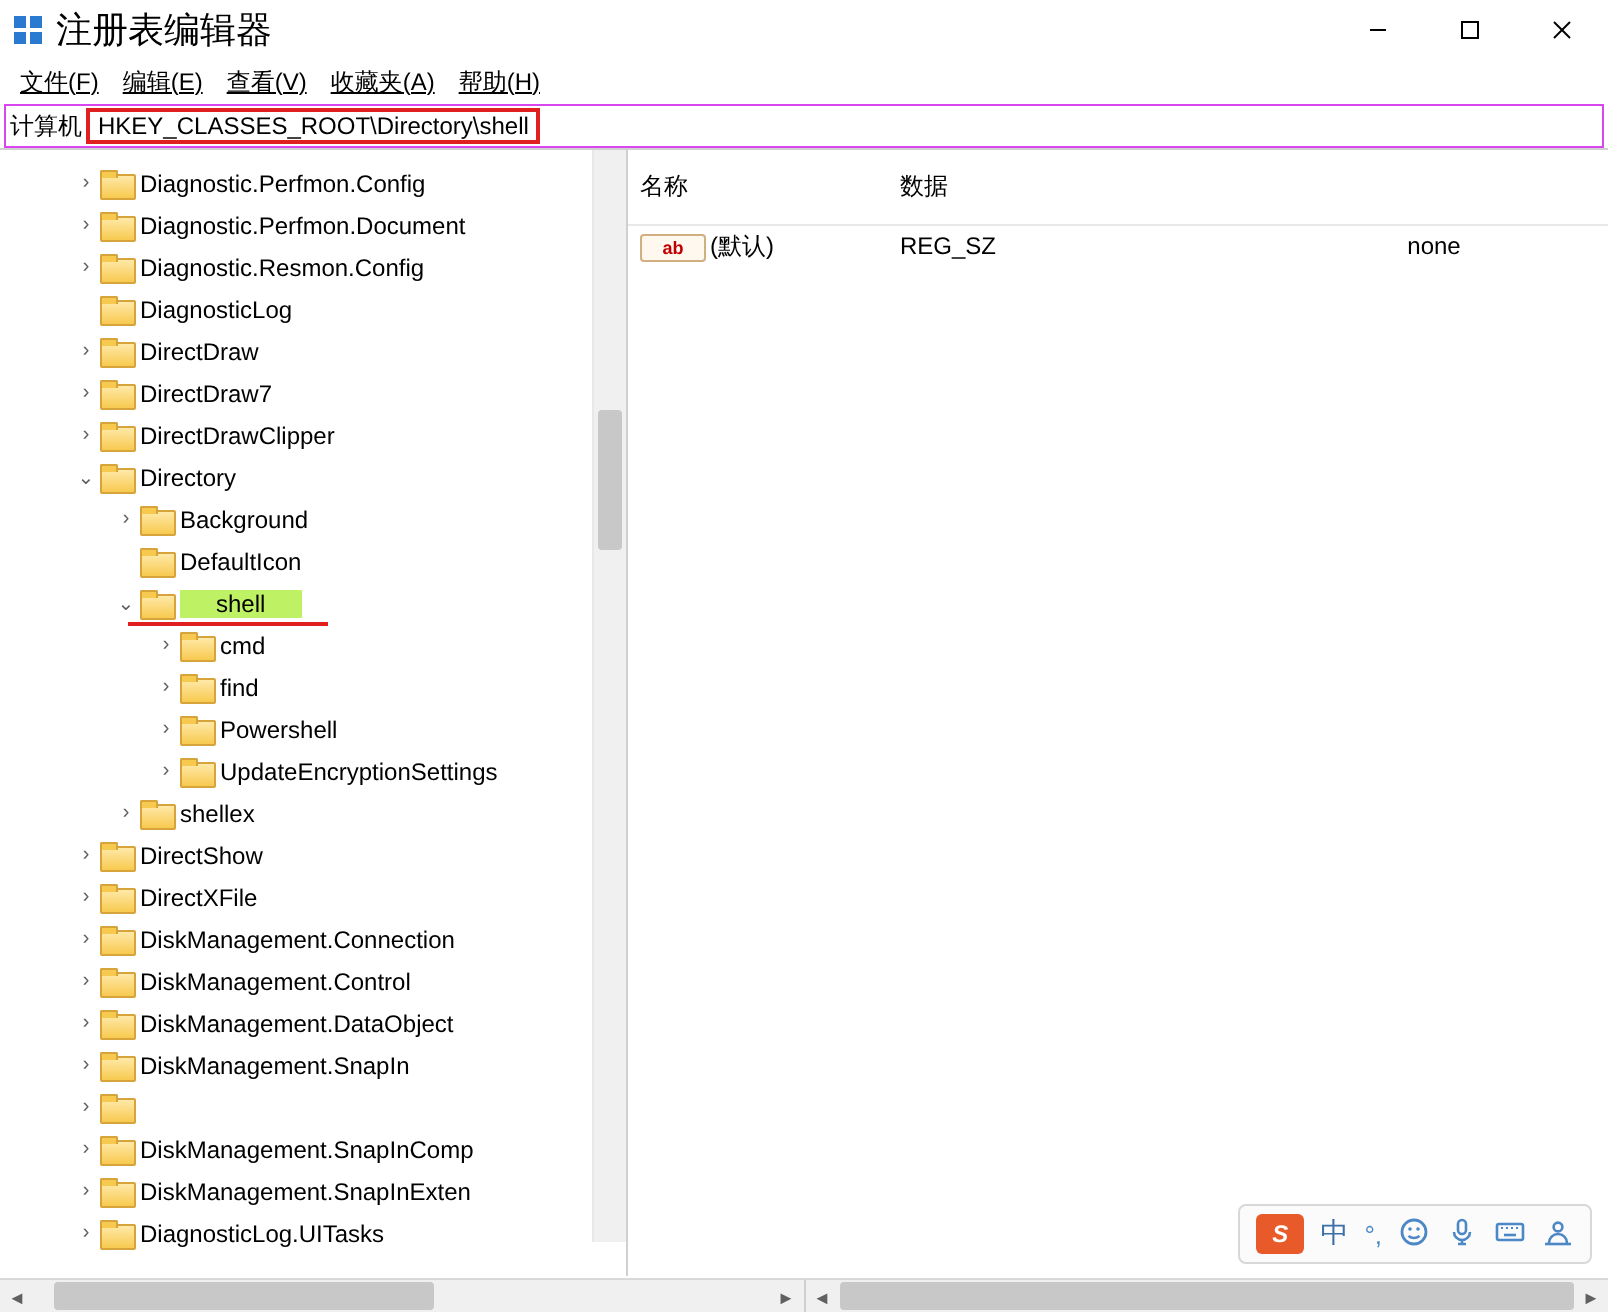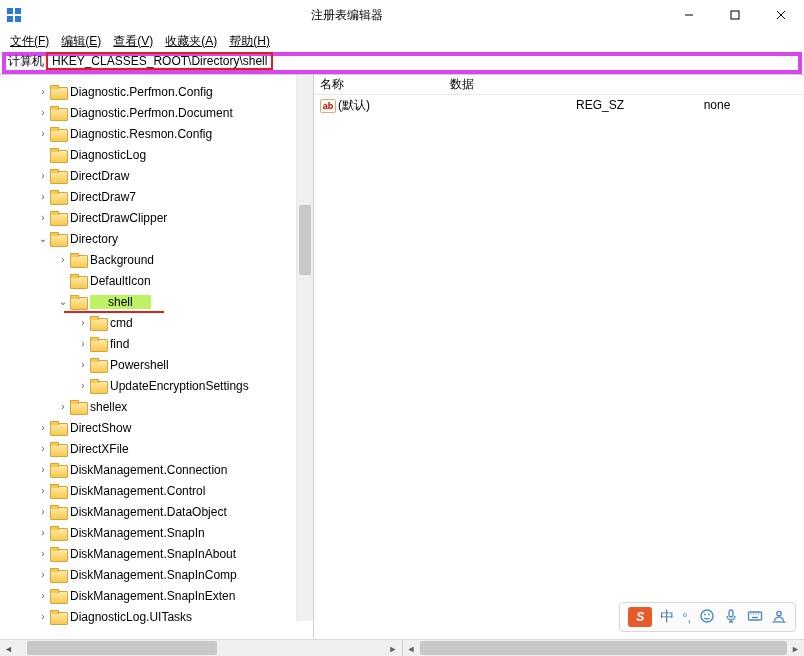--- a/index.html
+++ b/index.html
@@ -15,41 +15,41 @@
 .titlebar {
   height: 30px;
   display: flex;
   align-items: center;
   padding-left: 6px;
   background: #fff;
 }
 .titlebar .app-icon {
   width: 16px; height: 16px; margin-right: 6px;
 }
-.titlebar .title { flex: 1; font-size: 12px; color: #000; text-align: center; }
+.titlebar .title { flex: 1; font-size: 18px; color: #000; }
 .window-controls { display: flex; }
 .window-controls .ctl {
   width: 46px; height: 30px; display: flex; align-items: center; justify-content: center;
   color: #000;
 }
 .window-controls .ctl svg { width: 10px; height: 10px; }
 .menubar {
   height: 22px;
   display: flex;
   align-items: center;
   padding-left: 6px;
   gap: 4px;
   font-size: 12px;
 }
 .menubar .menu-item { padding: 2px 4px; cursor: default; text-decoration: underline; }
 .addressbar {
   height: 22px;
   display: flex;
-  align-items: flex-end;
-  border: 4px solid #d946ef;
+  align-items: center;
+  border: 1px solid #d946ef;
   margin: 0 2px;
 }
 .addressbar .lbl { padding: 0 2px; }
 .addressbar .path {
   flex: 1;
   padding: 0 2px;
   color: #000;
 }
 .red-box {
   border: 2px solid #e02020;
@@ -120,38 +120,38 @@
   position: absolute;
   height: 2px;
   background: #e02020;
 }
 .list-pane {
   flex: 1;
   overflow: hidden;
 }
 .list-header {
   display: flex;
-  height: 20px;
+  height: 38px;
   align-items: center;
   border-bottom: 1px solid #e8e8e8;
 }
 .list-header .col {
   padding-left: 6px;
   font-size: 12px;
   color: #000;
   border-right: 1px solid transparent;
 }
 .list-row {
   display: flex;
   height: 20px;
   align-items: center;
 }
 .list-row .cell { padding-left: 6px; font-size: 12px; }
 .ab-icon {
-  width: 16px; height: 14px;
+  width: 33px; height: 14px;
   margin-right: 2px;
   display: inline-flex;
   align-items: center;
   justify-content: center;
   font-size: 9px;
   font-weight: bold;
   color: #c00000;
   border: 1px solid #d0b080;
   background: #fff8ee;
   border-radius: 2px;
@@ -378,21 +378,20 @@
           <span class="tree-label">DiskManagement.DataObject</span>
         </div>
         <div class="tree-node d0">
           <span class="expander">›</span>
           <span class="folder-icon"></span>
           <span class="tree-label">DiskManagement.SnapIn</span>
         </div>
         <div class="tree-node d0">
           <span class="expander">›</span>
           <span class="folder-icon"></span>
-          <span class="tree-label">DiskManagement.SnapInAbout</span>
         </div>
         <div class="tree-node d0">
           <span class="expander">›</span>
           <span class="folder-icon"></span>
           <span class="tree-label">DiskManagement.SnapInComp</span>
         </div>
         <div class="tree-node d0">
           <span class="expander">›</span>
           <span class="folder-icon"></span>
           <span class="tree-label">DiskManagement.SnapInExten</span>
@@ -410,21 +409,21 @@
     </div>
 
   <div class="list-pane">
     <div class="list-header">
       <div class="col" style="width:130px">名称</div>
       <div class="col" style="flex:1">数据</div>
     </div>
     <div id="list-body">
         <div class="list-row">
           <div class="cell" style="width: 130px;"><span class="ab-icon">ab</span><span>(默认)</span></div>
-          <div class="cell" style="width: 180px; text-align: right;">REG_SZ</div>
+          <div class="cell" style="width: 180px;">REG_SZ</div>
           <div class="cell" style="flex: 1 1 0%; text-align: center;">none</div>
         </div>
       </div>
   </div>
 </div>
 
 <div class="scrollbar-bottom">
   <div class="arrow">◄</div>
   <div class="track" style="width:296px">
     <div class="thumb" style="left:10px; width:190px;"></div>

